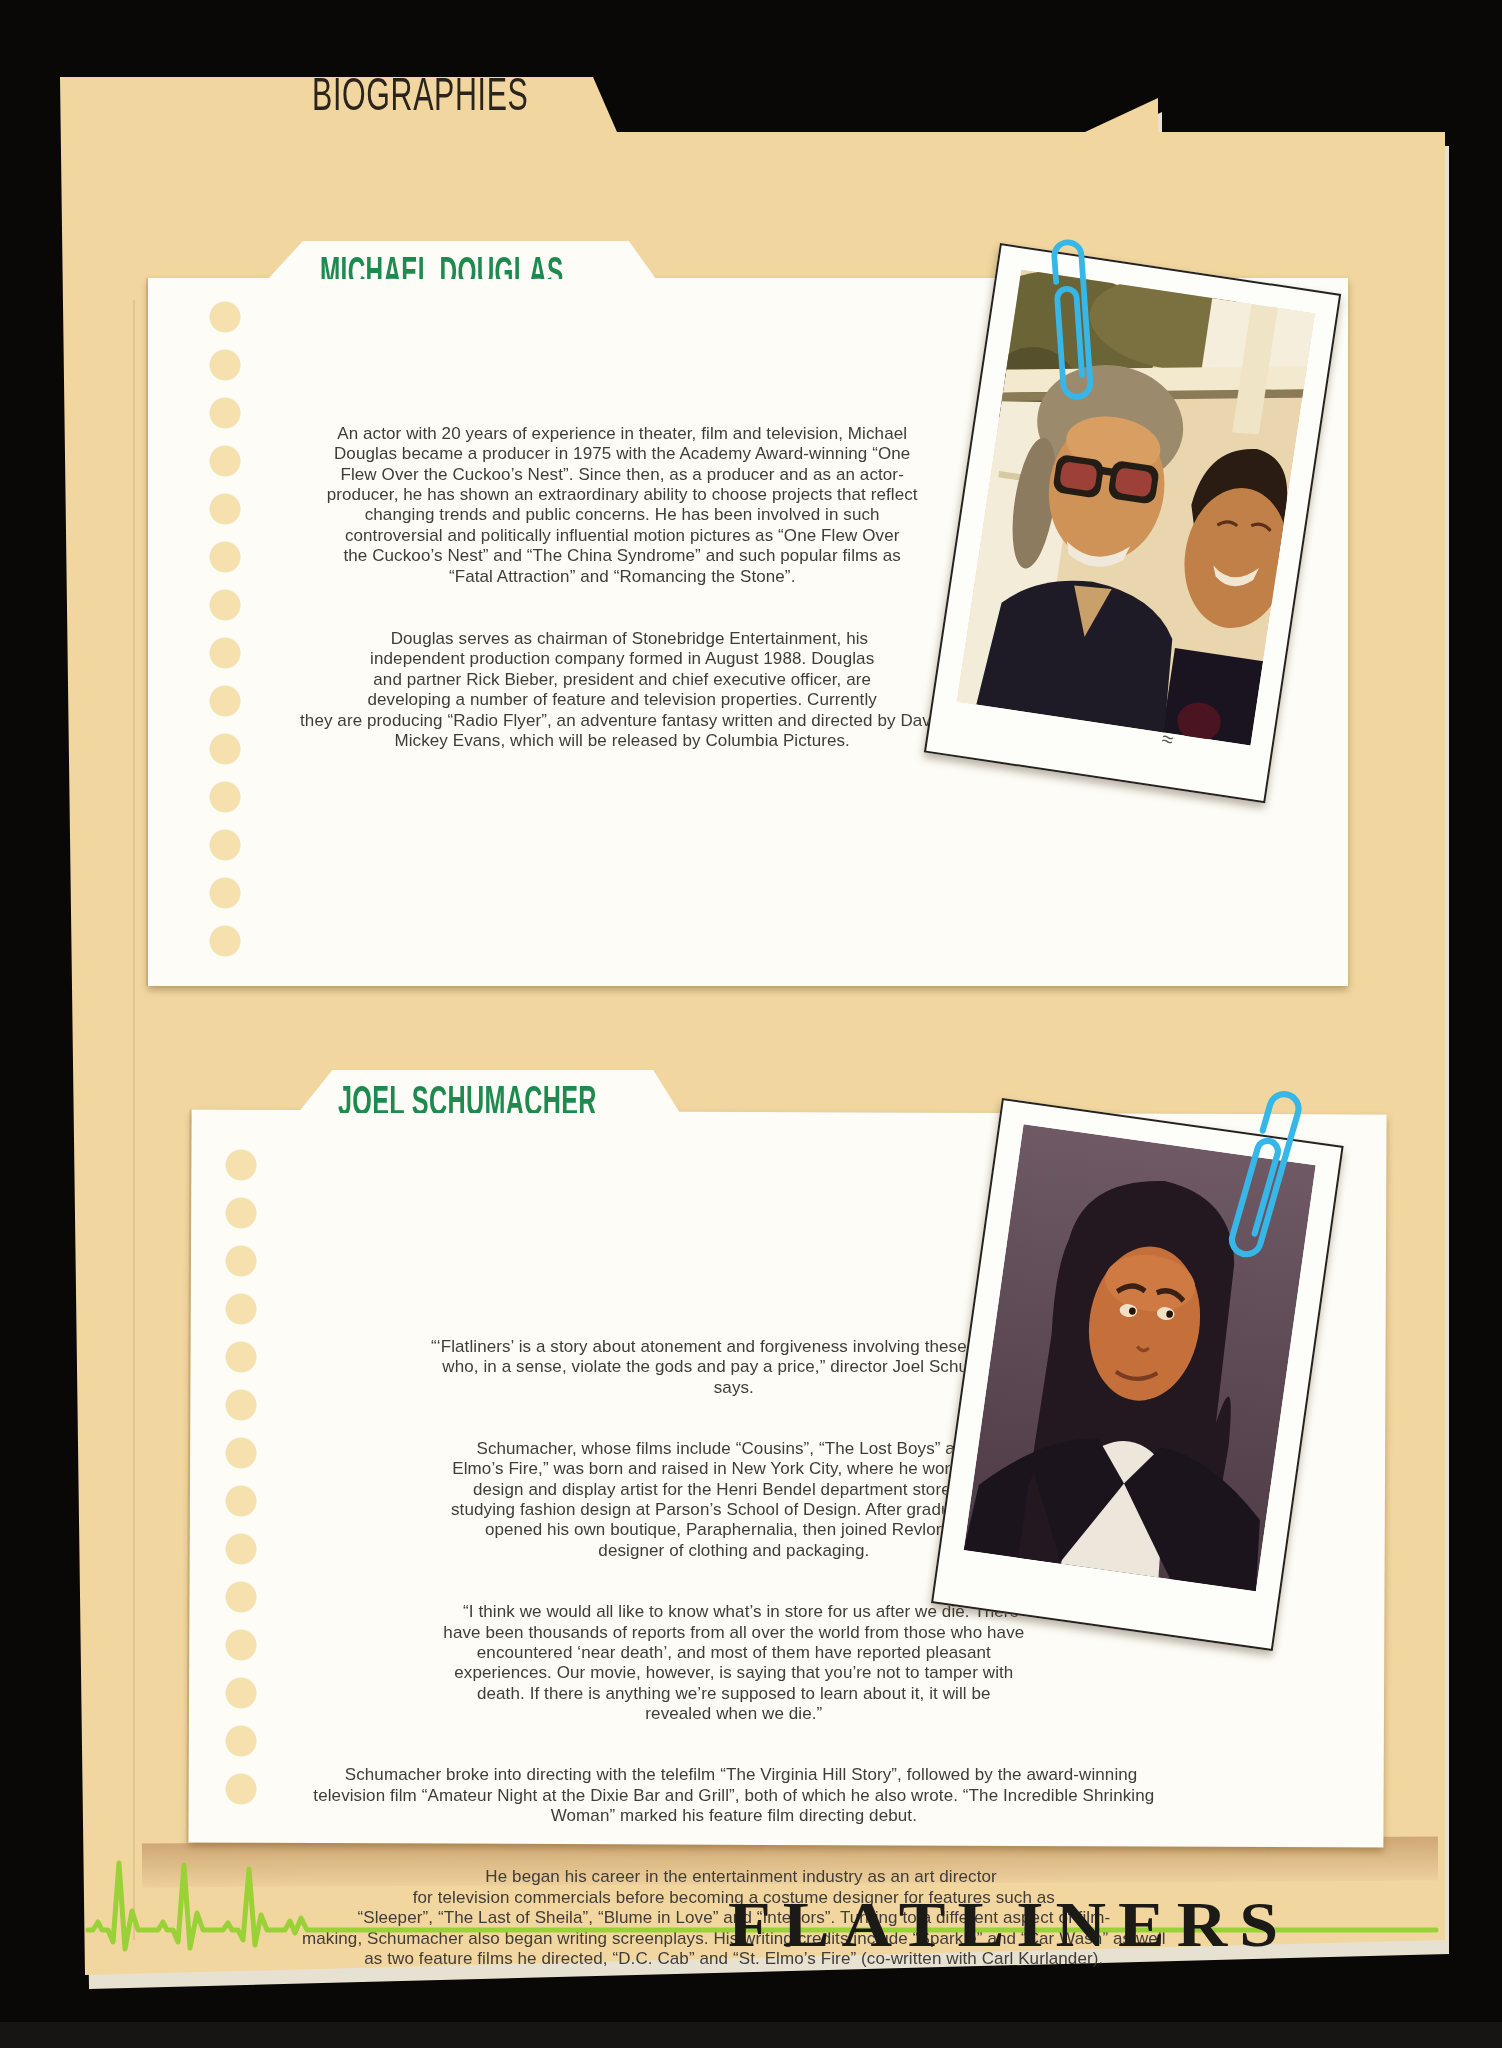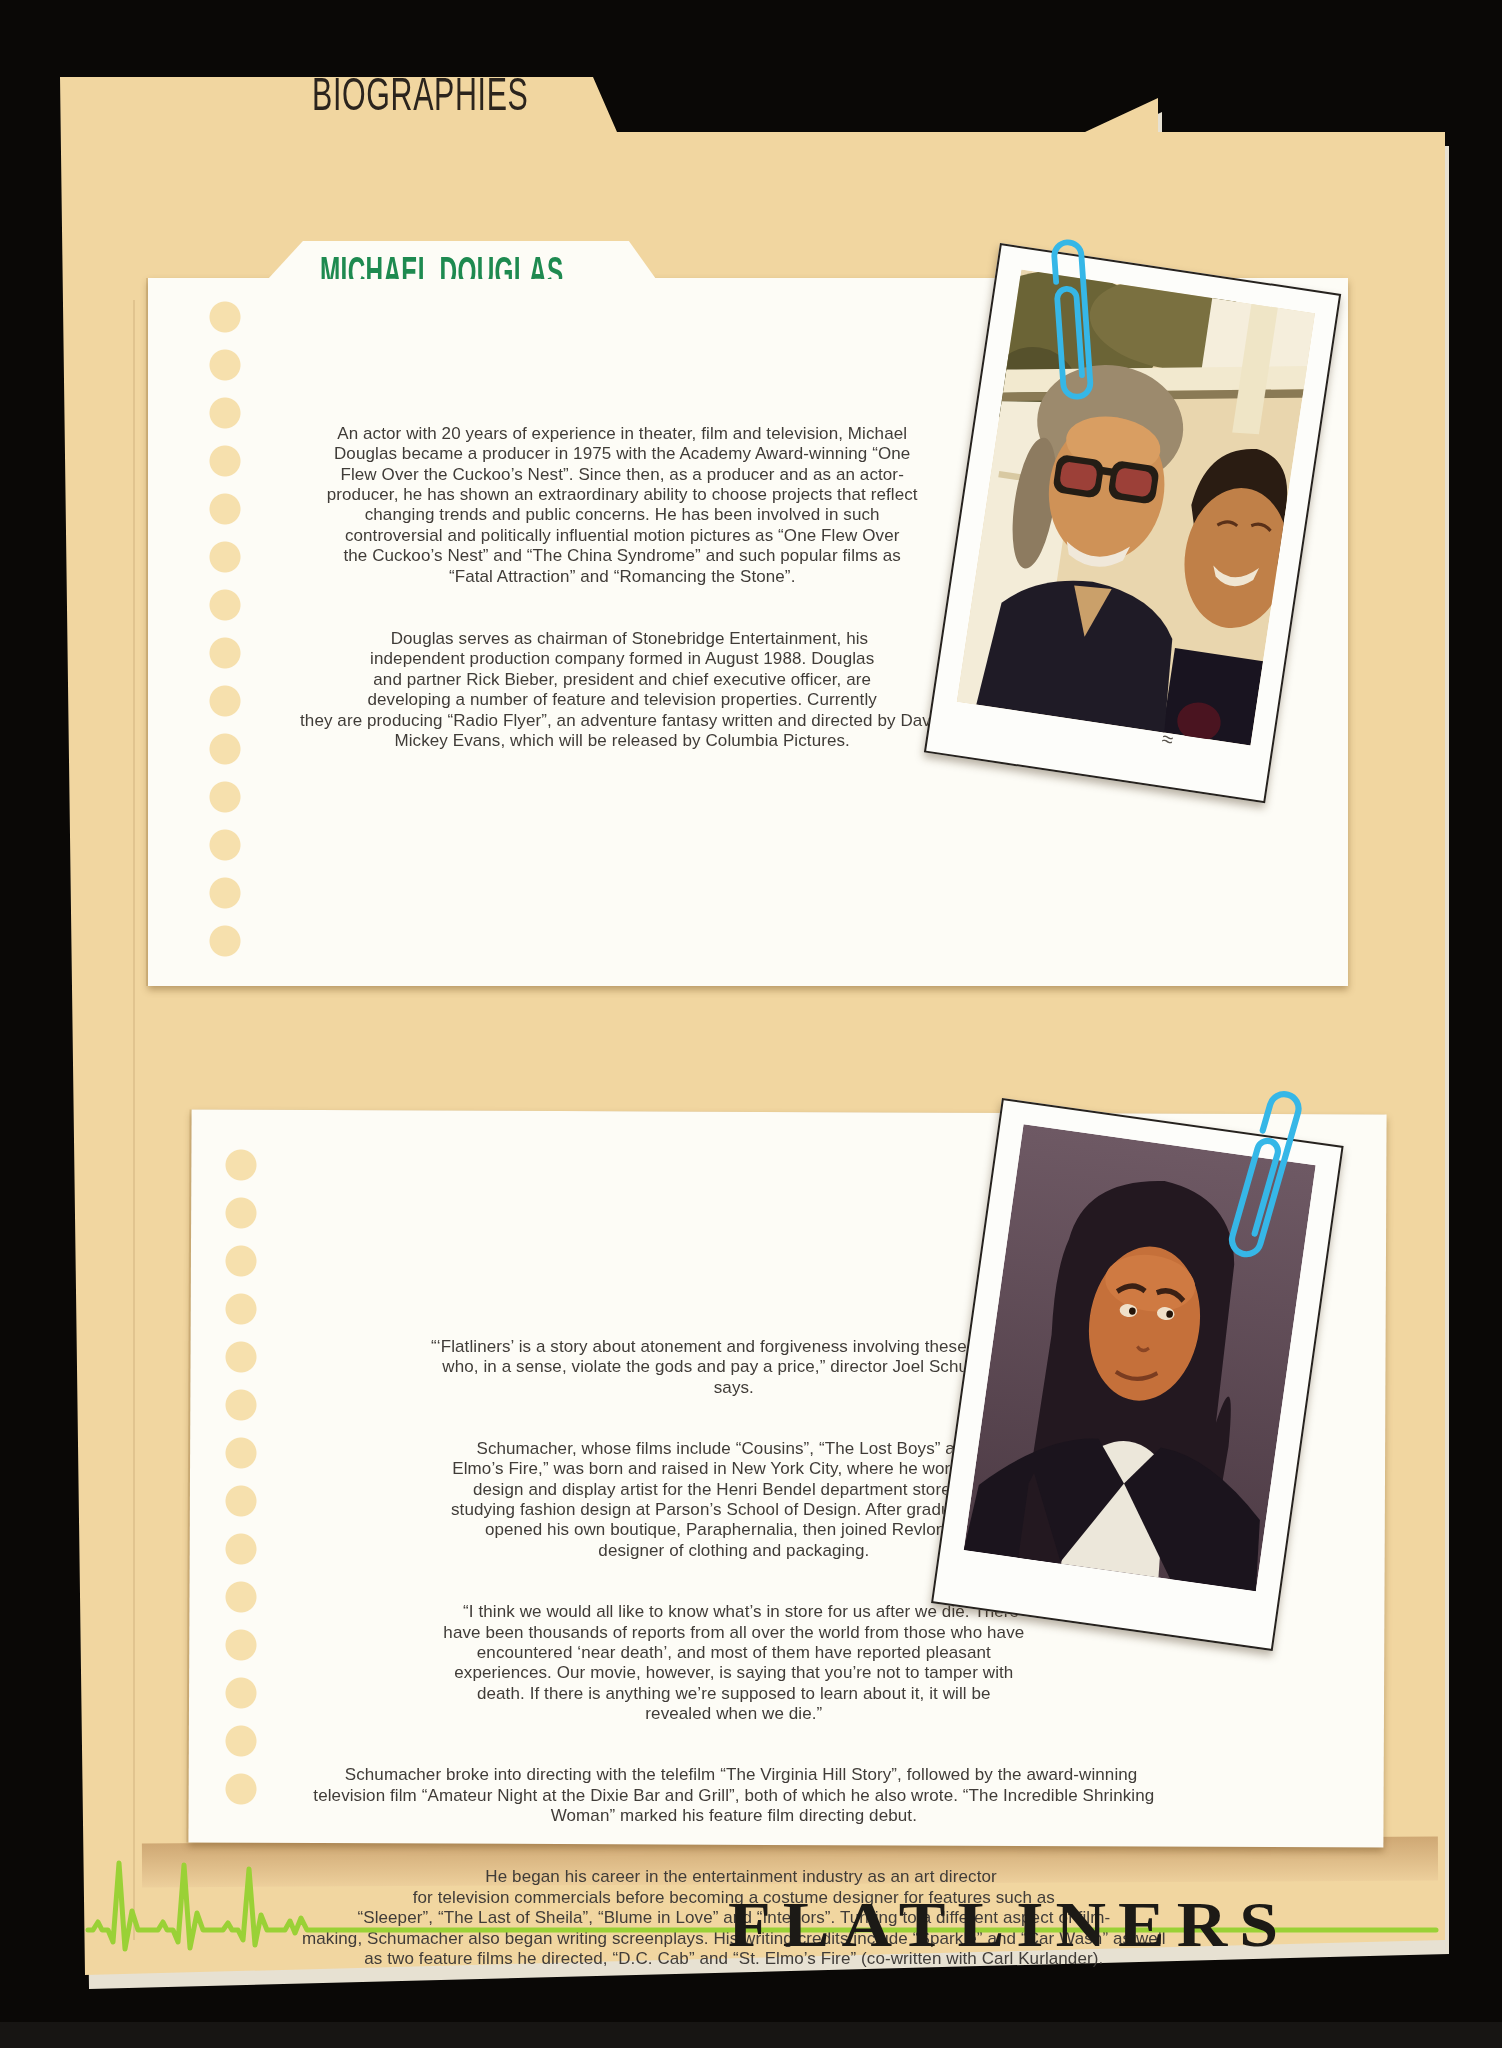--- a/index.html
+++ b/index.html
@@ -136,20 +136,23 @@
     </svg>
   </div>
   <svg class="paperclip clip1" width="58" height="195" viewBox="0 0 60 200">
     <path d="M20 52 L20 26 A14 14 0 0 1 48 26 L48 158 A14 14 0 0 1 20 158 L20 70 A10 10 0 0 1 40 70 L40 150" fill="none" stroke="#36b7e7" stroke-width="6" stroke-linecap="round"></path>
   </svg>
   <div class="pen-mark">≈</div>
 
   <div class="card2-shadow"></div>
   <div class="bio-card card2"></div>
   <div class="dots dots2"></div>
+  <div class="name-tab tab2">
+    <span>JOEL SCHUMACHER</span>
+  </div>
   <div class="bio-text text2">
     <p>“‘Flatliners’ is a story about atonement and forgiveness involving these students
 who, in a sense, violate the gods and pay a price,” director Joel Schumacher
 says.</p>
     <p>   Schumacher, whose films include “Cousins”, “The Lost Boys” and “St.
 Elmo’s Fire,” was born and raised in New York City, where he worked as a
 design and display artist for the Henri Bendel department store while
 studying fashion design at Parson’s School of Design. After graduation, he
 opened his own boutique, Paraphernalia, then joined Revlon as a
 designer of clothing and packaging.</p>

